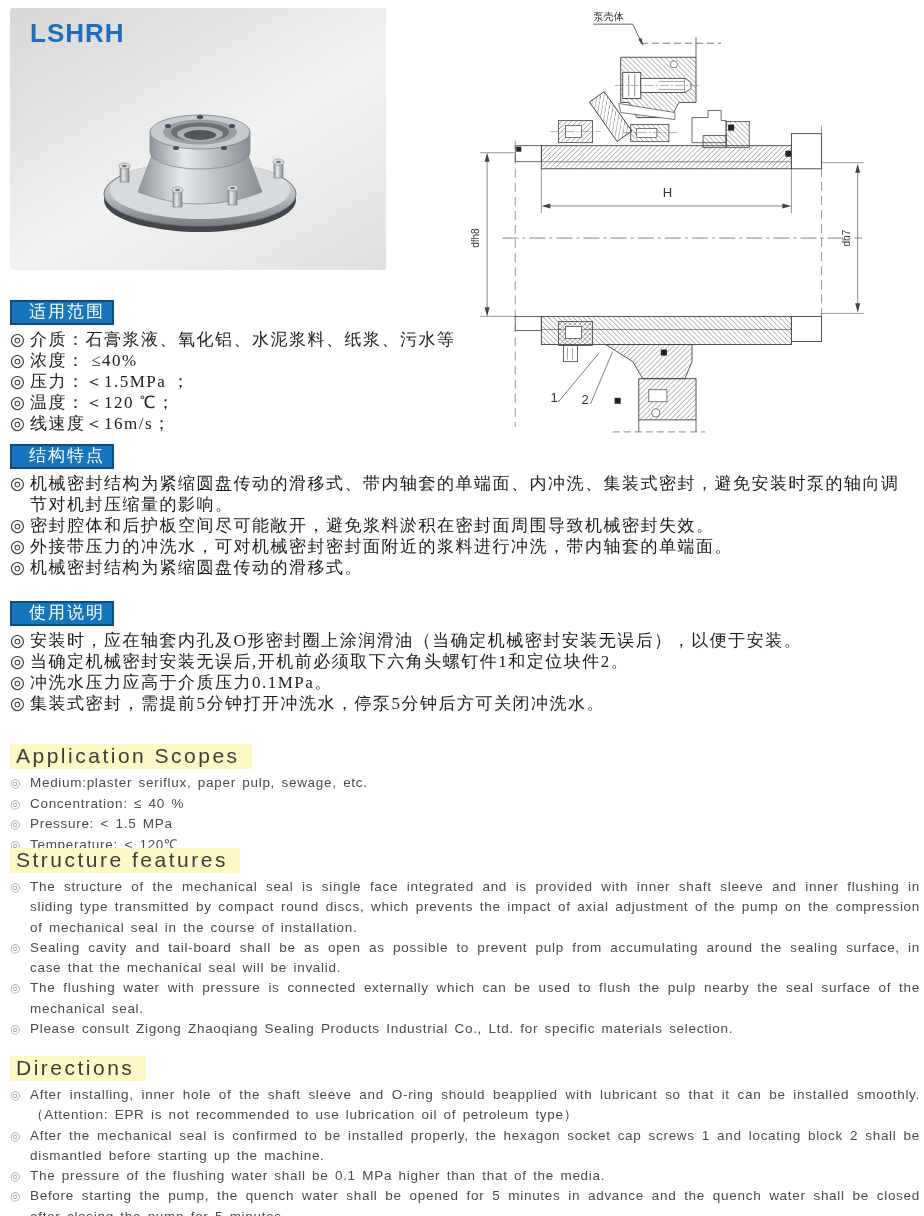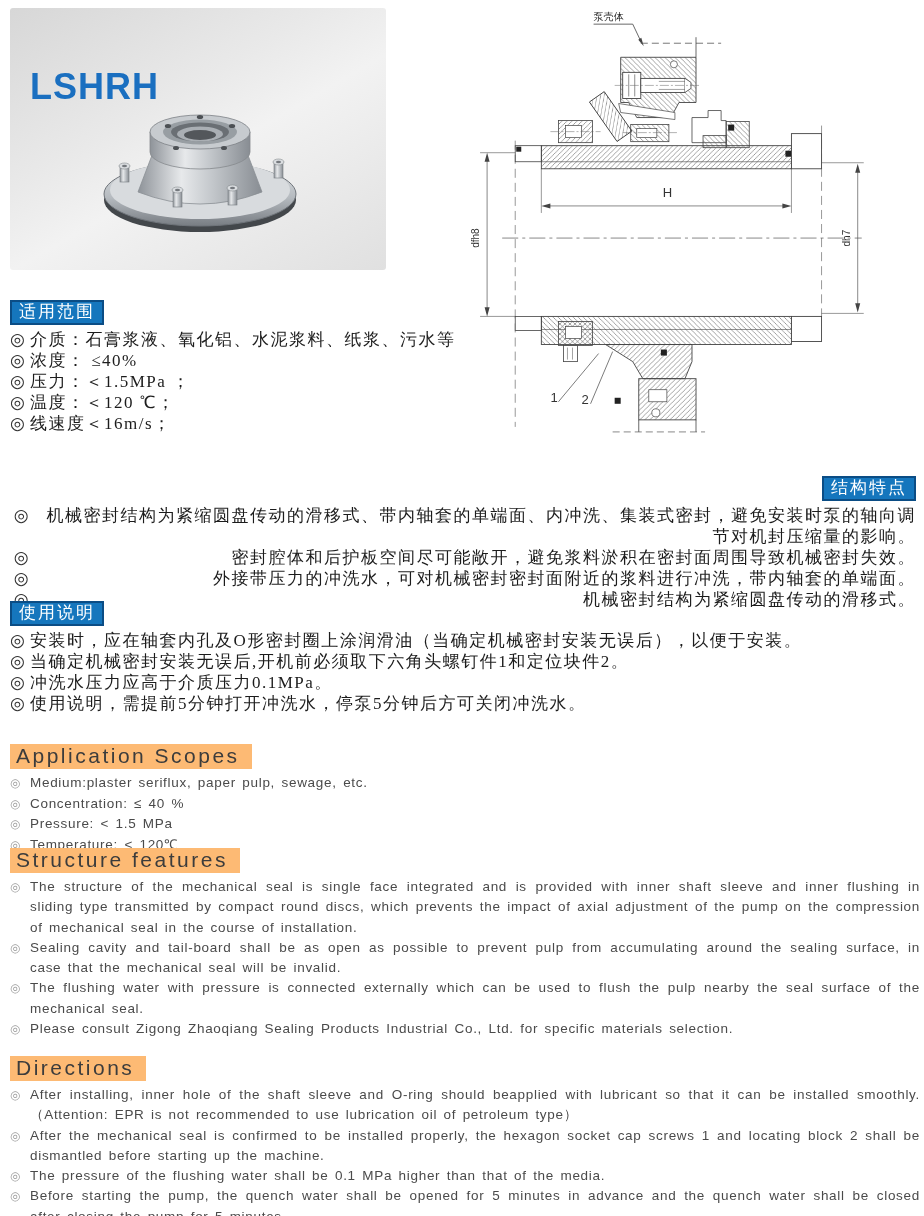--- a/index.html
+++ b/index.html
@@ -4,33 +4,33 @@
 <style>
   * { margin:0; padding:0; box-sizing:border-box; }
   html,body { width:924px; height:1216px; background:#fff; overflow:hidden;
               font-family:"Liberation Sans", sans-serif; }
   .page { position:relative; width:924px; height:1216px; background:#fff; }
 
   
   .photo-box { position:absolute; left:10px; top:8px; width:376px; height:262px;
     background:linear-gradient(150deg,#d7d7d7 0%,#e9e9e9 38%,#f2f2f2 55%,#e0e0e0 100%);
     border-radius:3px; }
-  .brand { position:absolute; left:20px; top:10px; font-size:36px; font-weight:bold;
-    letter-spacing:1px; color:#1a6fc0; font-family:"Liberation Sans",sans-serif;margin-top:48px; }
+  .brand { position:absolute; left:20px; top:10px; font-size:26px; font-weight:bold;
+    letter-spacing:1px; color:#1a6fc0; font-family:"Liberation Sans",sans-serif; }
   .photo-svg { position:absolute; left:40px; top:40px; }
 
   
   .drawing { position:absolute; left:462px; top:0; width:462px; height:442px; }
 
   
   .sec { position:absolute; left:10px; }
   .hd-cn { display:inline-block; background:#1576bd; color:#fff; border:2px solid #0b4d85;
-    font-size:17px; line-height:20px; padding:0 7px 1px 7px; letter-spacing:2px;
+    font-size:17px; line-height:20px; padding:0 7px 1px 17px; letter-spacing:2px;
     font-family:"Liberation Sans",sans-serif; }
-  .hd-en { display:inline-block; background:#fdba74; color:#3c3c3c; font-size:21px;
+  .hd-en { display:inline-block; background:#fef9c3; color:#3c3c3c; font-size:21px;
     line-height:24px; padding:0 12px 1px 6px; letter-spacing:2.5px; font-weight:400;
     font-family:"Liberation Sans",sans-serif; }
   .list { margin-top:4px; }
   .li { display:flex; align-items:flex-start; }
   .bullet { flex:0 0 20px; }
   .txt { flex:1; }
   .cn .li { font-family:"Liberation Serif", serif; color:#1c1c1c; font-size:17px;
     line-height:21px; letter-spacing:1.5px; }
   .cn .bullet { color:#333; }
   .en .li { color:#4a4a4a; font-size:13.5px; line-height:20.3px; letter-spacing:0.7px;
@@ -237,21 +237,21 @@
           <span class="txt">温度：＜120 ℃；</span>
         </div>
 
         <div class="li">
           <span class="bullet">◎</span>
           <span class="txt">线速度＜16m/s；</span>
         </div>
       </div>
   </div>
 
-  <div class="sec cn" style="top:476px; width:906px;text-align:right;">
+  <div class="sec cn" style="top:444px; width:906px;">
     <div class="hd-cn">结构特点</div>
     <div class="list">
 
         <div class="li">
           <span class="bullet">◎</span>
           <span class="txt">机械密封结构为紧缩圆盘传动的滑移式、带内轴套的单端面、内冲洗、集装式密封，避免安装时泵的轴向调节对机封压缩量的影响。</span>
         </div>
 
         <div class="li">
           <span class="bullet">◎</span>
@@ -284,21 +284,21 @@
           <span class="txt">当确定机械密封安装无误后,开机前必须取下六角头螺钉件1和定位块件2。</span>
         </div>
 
         <div class="li">
           <span class="bullet">◎</span>
           <span class="txt">冲洗水压力应高于介质压力0.1MPa。</span>
         </div>
 
         <div class="li">
           <span class="bullet">◎</span>
-          <span class="txt">使用说明，需提前5分钟打开冲洗水，停泵5分钟后方可关闭冲洗水。</span>
+          <span class="txt">集装式密封，需提前5分钟打开冲洗水，停泵5分钟后方可关闭冲洗水。</span>
         </div>
       </div>
   </div>
 
   <div class="sec en en-scope" style="top:744px; width:906px;">
     <div class="hd-en">Application Scopes</div>
     <div class="list">
 
         <div class="li">
           <span class="bullet">◎</span>

